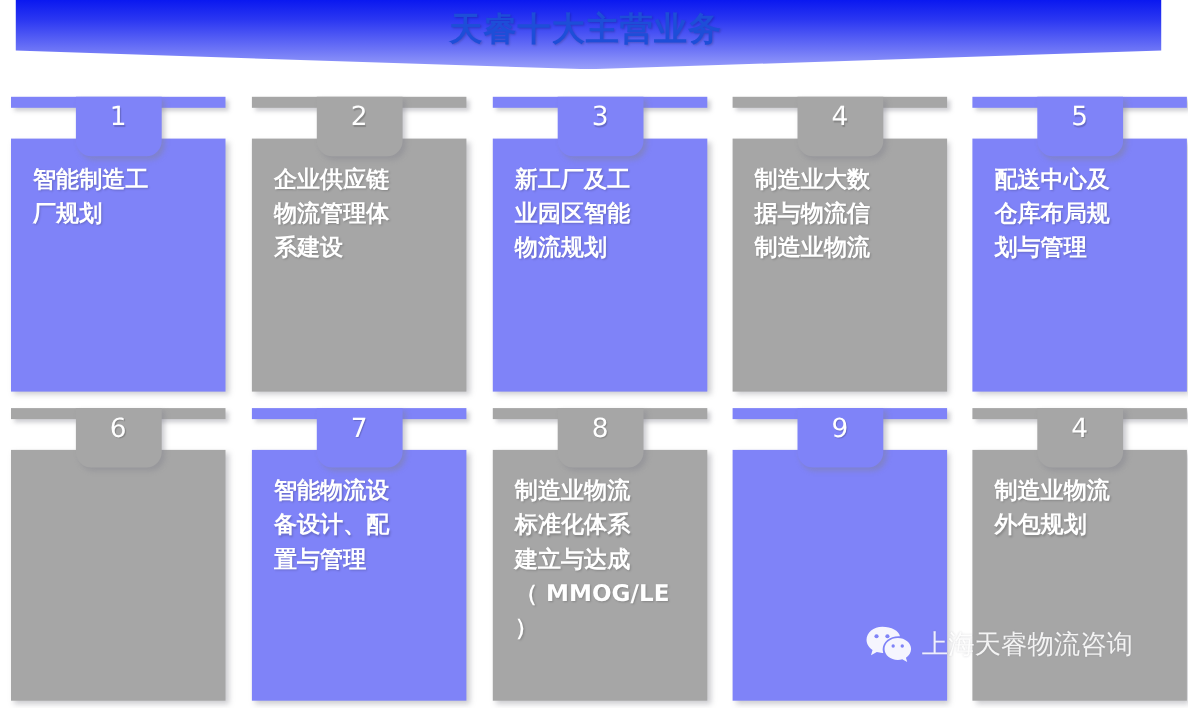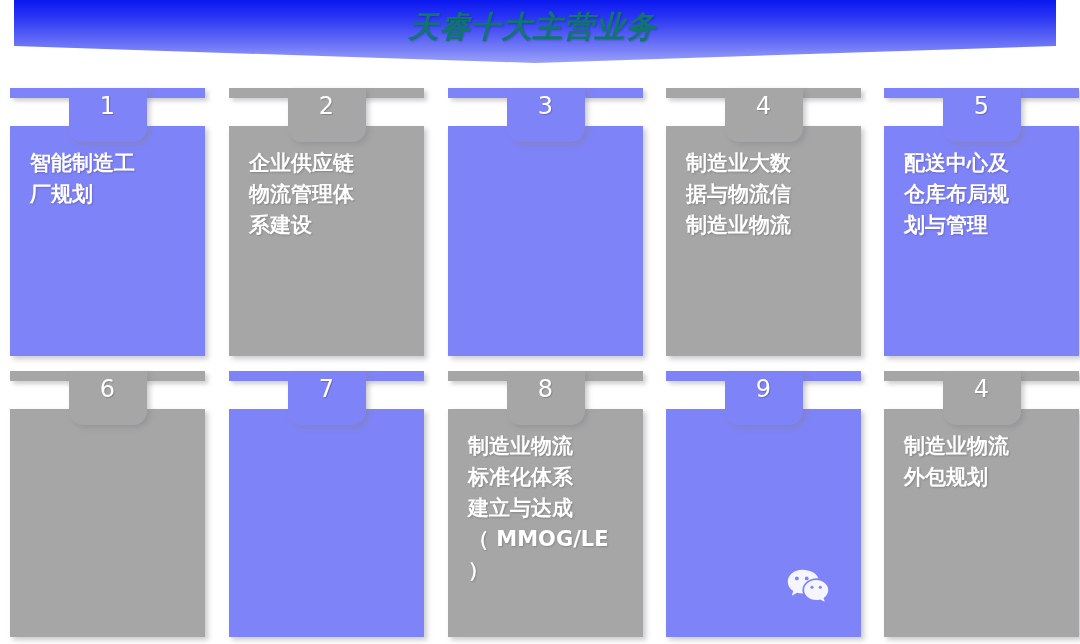--- a/index.html
+++ b/index.html
@@ -40,27 +40,26 @@
     -webkit-clip-path: polygon(0 0, 100% 0, 100% 46px, 50% 63px, 0 46px);
     clip-path: polygon(0 0, 100% 0, 100% 46px, 50% 63px, 0 46px);
     z-index: -1;
   }
   #header-title {
     position: absolute;
     left: 0;
     right: 5px;
     top: 10px;
     text-align: center;
-    color: #0f766e;
+    color: #1d4ed8;
     font-size: 30px;
     font-weight: bold;
     letter-spacing: 1px;
     line-height: 34px;
     text-shadow: 1px 1px 2px rgba(0,0,0,0.18);
-    font-style: italic;
   }
 
   
   .row {
     position: absolute;
     left: 0;
     width: 1080px;
   }
   #row-1 { top: 88px;  height: 268px; }
   #row-2 { top: 371px; height: 266px; }
@@ -191,20 +190,23 @@
 物流管理体
 系建设</div>
   </div>
 
   <div class="card col-3 theme-purple">
     <div class="card-topbar"></div>
     <div class="card-body"></div>
     <div class="card-tab">
       <div class="card-number">3</div>
     </div>
+    <div class="card-text">新工厂及工
+业园区智能
+物流规划</div>
   </div>
 
   <div class="card col-4 theme-gray">
     <div class="card-topbar"></div>
     <div class="card-body"></div>
     <div class="card-tab">
       <div class="card-number">4</div>
     </div>
     <div class="card-text">制造业大数
 据与物流信
@@ -233,20 +235,23 @@
       <div class="card-number">6</div>
     </div>
   </div>
 
   <div class="card col-2 theme-purple">
     <div class="card-topbar"></div>
     <div class="card-body"></div>
     <div class="card-tab">
       <div class="card-number">7</div>
     </div>
+    <div class="card-text">智能物流设
+备设计、配
+置与管理</div>
   </div>
 
   <div class="card col-3 theme-gray">
     <div class="card-topbar"></div>
     <div class="card-body"></div>
     <div class="card-tab">
       <div class="card-number">8</div>
     </div>
     <div class="card-text">制造业物流
 标准化体系
@@ -280,13 +285,14 @@
       <path d="M17.5 2C8.6 2 1.5 7.9 1.5 15.2c0 4.2 2.4 7.9 6.1 10.3l-1.6 5.2 5.9-3.1c1.8.5 3.7.8 5.6.8h.9c-.4-1.2-.6-2.4-.6-3.7 0-7.3 7.1-13.2 16-13.2.5 0 1 0 1.5.1C34.2 6.1 26.6 2 17.5 2z"></path>
       <path d="M46.5 24.4c0-6.1-6-11.1-13.4-11.1s-13.4 5-13.4 11.1 6 11.1 13.4 11.1c1.6 0 3.1-.2 4.5-.6l5 2.6-1.3-4.3c3.1-2 5.2-5.2 5.2-8.8z"></path>
     </g>
     <g fill="#7f83f8">
       <circle cx="11.6" cy="11.6" r="2.1"></circle>
       <circle cx="22.6" cy="11.6" r="2.1"></circle>
       <circle cx="28.4" cy="21.4" r="1.7"></circle>
       <circle cx="37.6" cy="21.4" r="1.7"></circle>
     </g>
   </svg>
+  <span id="watermark-text">上海天睿物流咨询</span>
 </div>
 
 </body></html>

